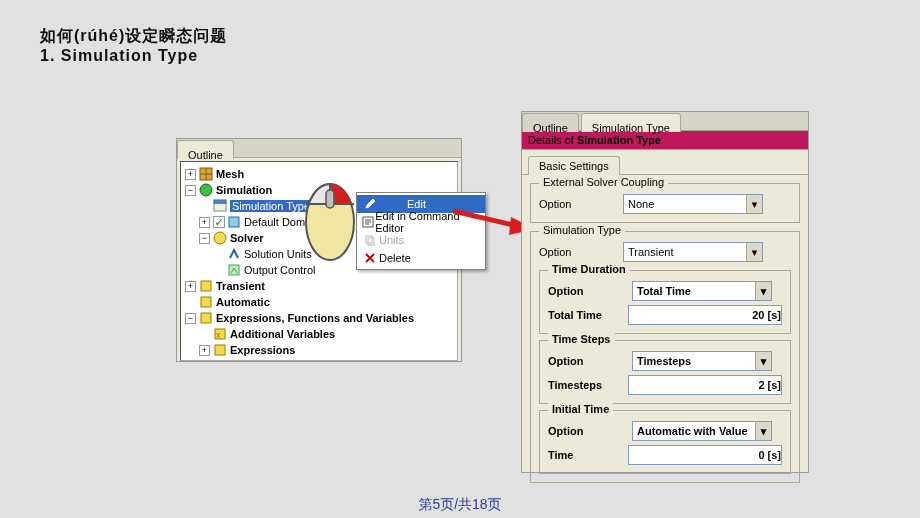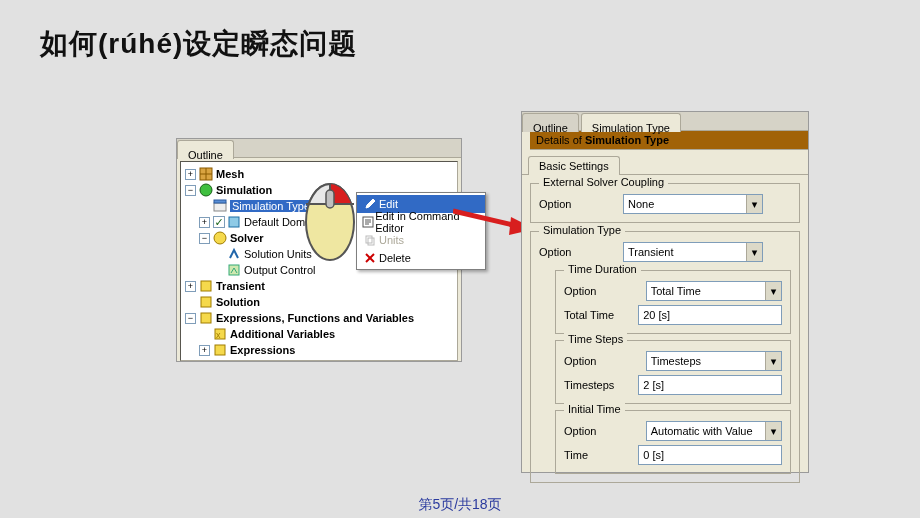--- a/index.html
+++ b/index.html
@@ -7,21 +7,21 @@
     margin: 0;
     width: 920px;
     height: 518px;
     background: #e1e1e1;
     font-family: Tahoma, Arial, sans-serif;
     font-size: 11px;
     color: #000;
     position: relative;
   }
   .title-area { padding: 26px 0 0 40px; }
-  .title-line { font-size: 28px; font-weight: bold; color: #111; letter-spacing: 1px; line-height: 1.25; }
+  .title-line { font-size: 16px; font-weight: bold; color: #111; letter-spacing: 1px; line-height: 1.25; }
 
   
   .panel {
     position: absolute;
     border: 1px solid #9a9a9a;
     background: #ece9d8; 
   }
   .tabstrip { background: #d6d3c7; border-bottom: 1px solid #aca899; height: 19px; display: flex; }
   .tab {
     height: 19px; padding: 8px 10px 0; background: #ece9d8;
@@ -50,39 +50,39 @@
 
   
   .ctxmenu {
     position: absolute;
     background: #fff; border: 1px solid #7f7f7f;
     box-shadow: 2px 2px 3px rgba(0,0,0,.3);
     padding: 2px 0;
   }
   .ctxmenu .mi { display: flex; align-items: center; height: 18px; padding: 0 18px 0 4px; }
   .ctxmenu .mi .mic { width: 18px; display: flex; align-items:center; justify-content:center; }
-  .ctxmenu .mi.sel { background: #316ac5; color: #fff; }
+  .ctxmenu .mi.sel { background: #316ac5; color: #fff; gap: 28px; }
   .ctxmenu .mi.dis { color: #aca899; }
 
   
   .details { position: absolute; border: 1px solid #9a9a9a; background: #ece9d8; }
-  .details .caption { background: #a16207; padding: 3px 6px; border-bottom: 1px solid #aca899; margin-left: 8px; }
+  .details .caption { background: #be185d; padding: 3px 6px; border-bottom: 1px solid #aca899; }
   .group {
     border: 1px solid #aca899; margin: 8px 8px 4px 8px; padding: 8px 8px 6px 8px; position: relative;
   }
   .group > .legend { position: absolute; top: -8px; left: 8px; background: #ece9d8; padding: 0 4px; }
-  .group.inner { margin: 6px 0 2px 16px; }
+  .group.inner { margin: 6px 0 2px 0; font-weight: bold; }
   .formrow { display: flex; align-items: center; height: 24px; }
   .formrow .lbl { width: 84px; }
   .combo, .txt {
     height: 20px; border: 1px solid #7f9db9; background: #fff; display: flex; align-items: center;
   }
   .combo { width: 140px; justify-content: space-between; padding-left: 4px; }
   .combo .cbtn { width: 16px; height: 18px; background: #dcd9c8; border-left: 1px solid #aca899; display:flex; align-items:center; justify-content:center; }
-  .txt { width: 162px; padding-left: 4px; }
+  .txt { width: 162px; padding-left: 4px; justify-content: flex-end; }
   .subtab {
     display:inline-block; padding:3px 10px; border:1px solid #aca899; border-bottom:none;
     border-top-left-radius:3px; border-top-right-radius:3px; background:#ece9d8; margin-left:6px;
   }
   .subtab-line { border-bottom: 1px solid #aca899; margin-top:-1px; }
 
   
   .mouse { position:absolute; }
   .mouse svg { display:block; }
 
@@ -93,20 +93,21 @@
   .footer {
     position: absolute; bottom: 4px; left: 0; right: 0; text-align: center;
     color: #2a3a9e; font-size: 14px;
   }
 </style>
 </head>
 <body>
 
 <div class="title-area">
   <div class="title-line">如何(rúhé)设定瞬态问题</div>
+  <div class="title-line">1. Simulation Type</div>
 </div>
 
 <div class="panel" style="left:176px; top:138px; width:286px; height:224px;">
   <div class="tabstrip">
     <div class="tab">Outline</div>
   </div>
   <div class="tree" style="height:200px;">
 
     <div class="tree-row">
       <span class="pad" style="width:0px"></span>
@@ -200,21 +201,21 @@
       <span class="bold">Transient</span>
     </div>
     <div class="tree-row">
       <span class="pad" style="width:0px"></span>
       <span class="tw empty"></span>
       <span class="ic">
           <svg viewBox="0 0 14 14">
             <rect x="2" y="2" width="10" height="10" fill="#f5d94c" stroke="#a07c00"></rect>
           </svg>
         </span>
-      <span class="bold">Solution</span>
+      <span class="bold">Automatic</span>
     </div>
     <div class="tree-row">
       <span class="pad" style="width:0px"></span>
       <span class="tw">−</span>
       <span class="ic">
           <svg viewBox="0 0 14 14">
             <rect x="2" y="2" width="10" height="10" fill="#f5d94c" stroke="#a07c00"></rect>
           </svg>
         </span>
       <span class="bold">Expressions, Functions and Variables</span>

